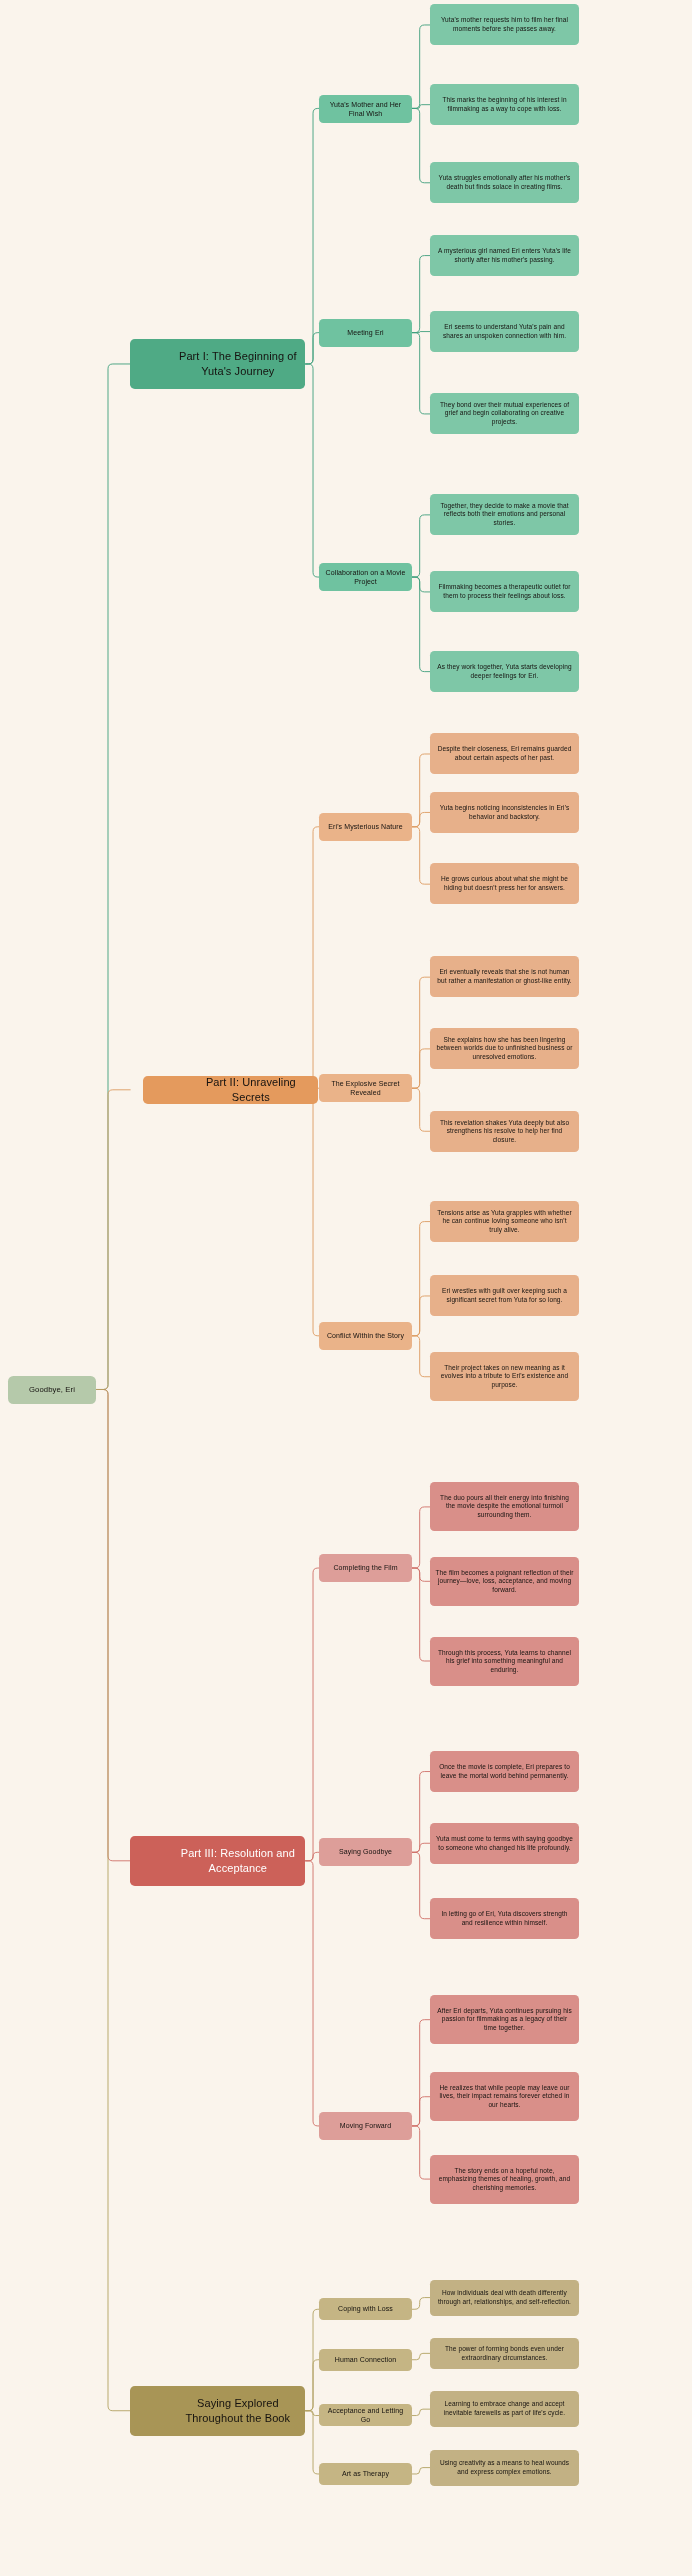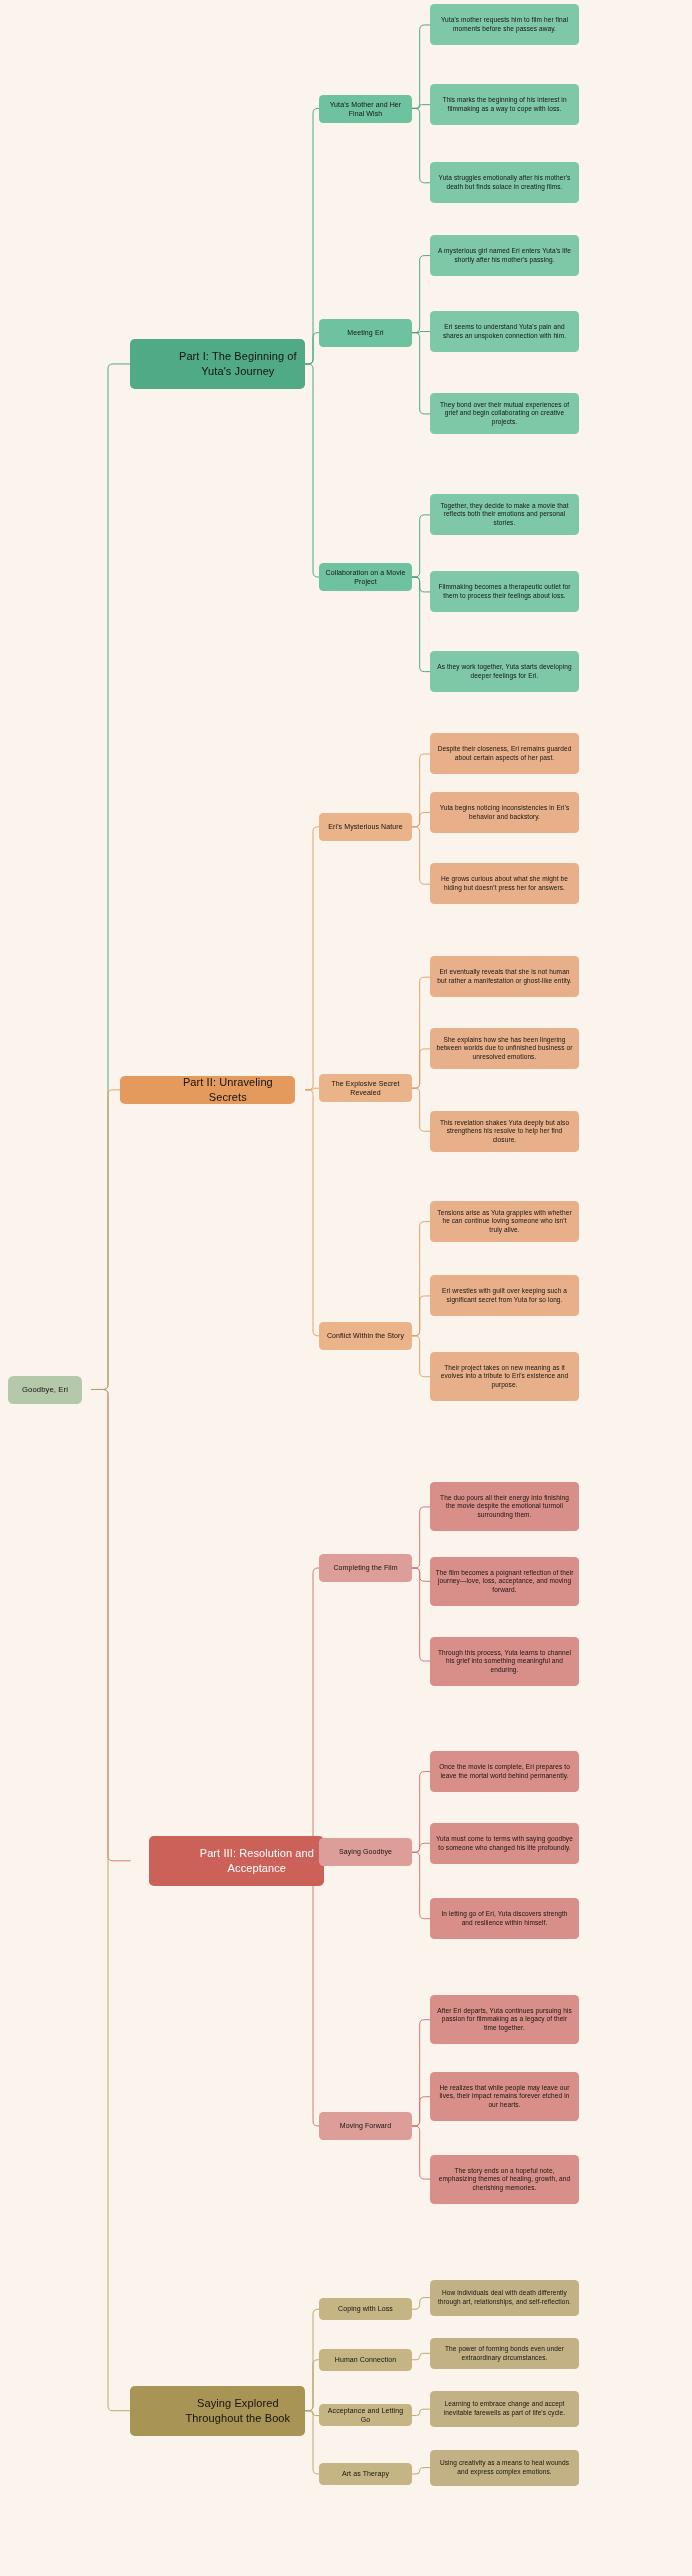--- a/index.html
+++ b/index.html
@@ -40,21 +40,21 @@
     word-break: normal;
     overflow: hidden;
   }
   .node.root {
     border-radius: 5.3px;
     font-size: 7.7px;
   }
   .node.branch { font-size: 11px; padding-left: 46px; }
   .node.sub    { font-size: 7px; border-radius: 4.3px; }
   .node.leaf   { font-size: 6.5px; border-radius: 4.3px; }
-  .node.white-text { color: #ffffff; margin-left: 19px; }
+  .node.white-text { color: #ffffff; }
 </style>
 </head>
 <body>
 
 <div id="mindmap">
   <svg class="links" id="link-layer" viewBox="0 0 1304 4848" preserveAspectRatio="none">
       <path d="M 173 2615 L 194.24 2615 Q 203.24 2615 203.24 2606 L 203.24 694 Q 203.24 685 212.24 685 L 245 685" fill="none" stroke="#3f9e7c" stroke-width="1.7" stroke-linecap="round"></path>
       <path d="M 575 685 L 580 685 Q 589 685 589 676 L 589 213 Q 589 204 598 204 L 600 204" fill="none" stroke="#3f9e7c" stroke-width="1.7" stroke-linecap="round"></path>
       <path d="M 775 204 L 780.7 204 Q 789.7 204 789.7 195 L 789.7 56 Q 789.7 47 798.7 47 L 810 47" fill="none" stroke="#3f9e7c" stroke-width="1.7" stroke-linecap="round"></path>
       <path d="M 775 204 L 786.2 204 Q 789.7 204 789.7 200.5 L 789.7 200.5 Q 789.7 197 793.2 197 L 810 197" fill="none" stroke="#3f9e7c" stroke-width="1.7" stroke-linecap="round"></path>
@@ -97,21 +97,21 @@
       <path d="M 575 4537 L 580 4537 Q 589 4537 589 4528 L 589 4355 Q 589 4346 598 4346 L 600 4346" fill="none" stroke="#b2a263" stroke-width="1.7" stroke-linecap="round"></path>
       <path d="M 775 4346 L 780.7 4346 Q 789.7 4346 789.7 4337 L 789.7 4333 Q 789.7 4324 798.7 4324 L 810 4324" fill="none" stroke="#b2a263" stroke-width="1.7" stroke-linecap="round"></path>
       <path d="M 575 4537 L 580 4537 Q 589 4537 589 4528 L 589 4450 Q 589 4441 598 4441 L 600 4441" fill="none" stroke="#b2a263" stroke-width="1.7" stroke-linecap="round"></path>
       <path d="M 775 4441 L 783.7 4441 Q 789.7 4441 789.7 4435 L 789.7 4435 Q 789.7 4429 795.7 4429 L 810 4429" fill="none" stroke="#b2a263" stroke-width="1.7" stroke-linecap="round"></path>
       <path d="M 575 4537 L 584.5 4537 Q 589 4537 589 4541.5 L 589 4541.5 Q 589 4546 593.5 4546 L 600 4546" fill="none" stroke="#b2a263" stroke-width="1.7" stroke-linecap="round"></path>
       <path d="M 775 4546 L 783.7 4546 Q 789.7 4546 789.7 4540 L 789.7 4540 Q 789.7 4534 795.7 4534 L 810 4534" fill="none" stroke="#b2a263" stroke-width="1.7" stroke-linecap="round"></path>
       <path d="M 575 4537 L 580 4537 Q 589 4537 589 4546 L 589 4647 Q 589 4656 598 4656 L 600 4656" fill="none" stroke="#b2a263" stroke-width="1.7" stroke-linecap="round"></path>
       <path d="M 775 4656 L 783.7 4656 Q 789.7 4656 789.7 4650 L 789.7 4650 Q 789.7 4644 795.7 4644 L 810 4644" fill="none" stroke="#b2a263" stroke-width="1.7" stroke-linecap="round"></path>
     </svg>
   <div id="node-layer">
-      <div class="node root" style="left: 8px; top: 1376px; width: 74px; height: 28px; background: rgb(181, 201, 170);">
+      <div class="node root" style="left: 8px; top: 1376px; width: 88px; height: 28px; background: rgb(181, 201, 170);">
         <span>Goodbye, Eri</span>
       </div>
       <div class="node branch" style="left: 130px; top: 339px; width: 175px; height: 50px; background: rgb(79, 170, 133);">
         <span>Part I: The Beginning of Yuta's Journey</span>
       </div>
       <div class="node sub" style="left: 319px; top: 95px; width: 93px; height: 28px; background: rgb(111, 194, 160);">
         <span>Yuta's Mother and Her Final Wish</span>
       </div>
       <div class="node leaf" style="left: 430px; top: 4.3px; width: 149px; height: 41px; background: rgb(126, 199, 167);">
         <span>Yuta's mother requests him to film her final moments before she passes away.</span>
@@ -139,21 +139,21 @@
       </div>
       <div class="node leaf" style="left: 430px; top: 494px; width: 149px; height: 41px; background: rgb(126, 199, 167);">
         <span>Together, they decide to make a movie that reflects both their emotions and personal stories.</span>
       </div>
       <div class="node leaf" style="left: 430px; top: 571px; width: 149px; height: 41px; background: rgb(126, 199, 167);">
         <span>Filmmaking becomes a therapeutic outlet for them to process their feelings about loss.</span>
       </div>
       <div class="node leaf" style="left: 430px; top: 651px; width: 149px; height: 41px; background: rgb(126, 199, 167);">
         <span>As they work together, Yuta starts developing deeper feelings for Eri.</span>
       </div>
-      <div class="node branch" style="left: 120px; top: 1076px; width: 175px; height: 28px; background: rgb(228, 154, 93);">
+      <div class="node branch" style="left: 143px; top: 1076px; width: 175px; height: 28px; background: rgb(228, 154, 93);">
         <span>Part II: Unraveling Secrets</span>
       </div>
       <div class="node sub" style="left: 319px; top: 813px; width: 93px; height: 28px; background: rgb(234, 179, 137);">
         <span>Eri's Mysterious Nature</span>
       </div>
       <div class="node leaf" style="left: 430px; top: 733px; width: 149px; height: 41px; background: rgb(231, 176, 138);">
         <span>Despite their closeness, Eri remains guarded about certain aspects of her past.</span>
       </div>
       <div class="node leaf" style="left: 430px; top: 792px; width: 149px; height: 41px; background: rgb(231, 176, 138);">
         <span>Yuta begins noticing inconsistencies in Eri's behavior and backstory.</span>

